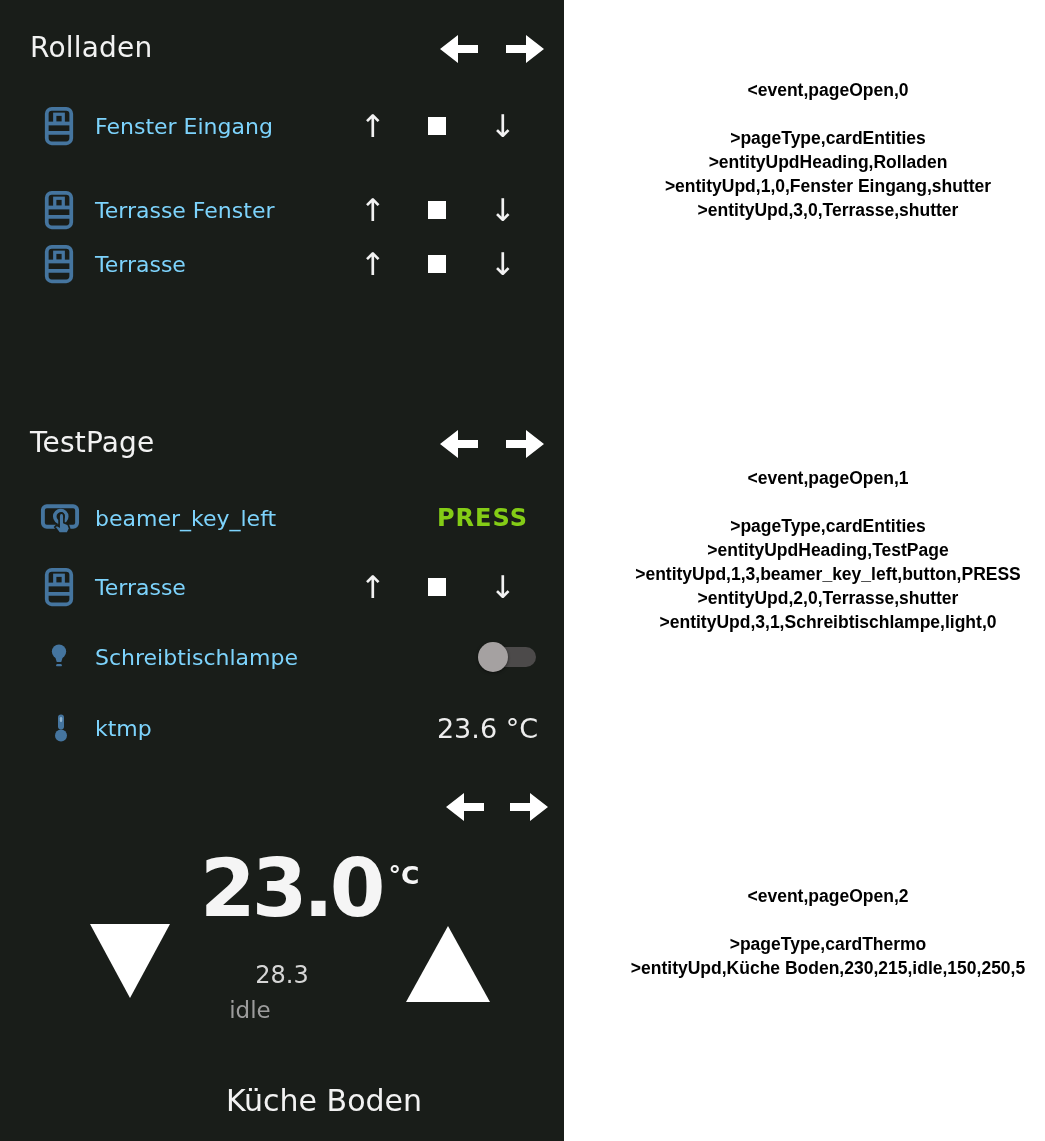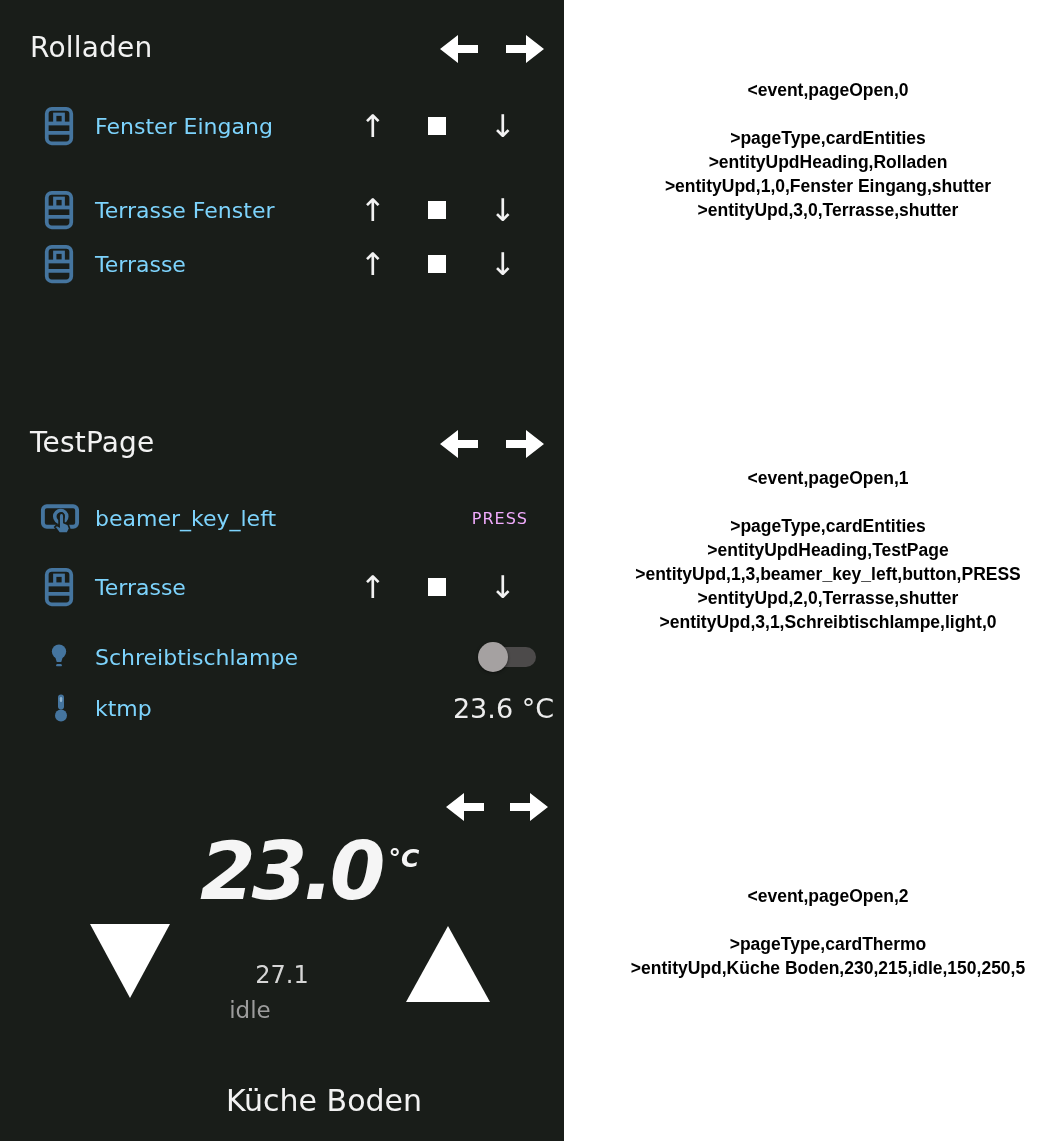--- a/index.html
+++ b/index.html
@@ -18,33 +18,33 @@
   .row .label{position:absolute;left:95px;top:50%;transform:translateY(-50%);
               font-size:22px;color:#7dd3fc;white-space:nowrap;}
 
   .ctl{position:absolute;top:50%;transform:translateY(-50%);width:52px;height:40px;
        display:flex;align-items:center;justify-content:center;
        color:#f2f2f2;font-size:31px;line-height:1;cursor:pointer;}
   .ctl-up{left:347px;} .ctl-stop{left:411px;} .ctl-down{left:477px;}
   .sq{display:block;width:18px;height:18px;background:#ffffff;}
 
   .value-press{position:absolute;right:36px;top:50%;transform:translateY(-50%);
-               font-size:16px;font-weight:400;color:#f0abfc;letter-spacing:1px;cursor:pointer;}
+               font-size:24px;font-weight:700;color:#84cc16;letter-spacing:1px;cursor:pointer;}
   .value-text{position:absolute;right:26px;top:50%;transform:translateY(-50%);
               font-size:27px;color:#ededed;}
 
   .toggle{position:absolute;right:28px;top:50%;transform:translateY(-50%);
           width:58px;height:30px;cursor:pointer;}
   .toggle .track{position:absolute;left:14px;top:5px;width:44px;height:20px;
                  border-radius:10px;background:#4c4a4a;}
   .toggle .knob{position:absolute;left:0;top:0;width:30px;height:30px;border-radius:50%;
                 background:#a5a1a1;box-shadow:0 1px 3px rgba(0,0,0,.5);}
 
   
-  .thermo-current{position:absolute;left:200px;top:832px;display:flex;align-items:flex-start;font-style:italic;}
+  .thermo-current{position:absolute;left:200px;top:849px;display:flex;align-items:flex-start;}
   .thermo-current .num{font-size:80px;font-weight:700;line-height:1;letter-spacing:-4px;
                        color:#f5f5f5;}
   .thermo-current .unit{font-size:25px;font-weight:700;color:#f5f5f5;margin-left:7px;margin-top:12px;
                         letter-spacing:0;}
   .tri{position:absolute;line-height:0;cursor:pointer;}
   .thermo-target{position:absolute;left:0;top:961px;width:564px;text-align:center;
                  font-size:24px;color:#d6d6d6;}
   .thermo-state{position:absolute;left:0;top:997px;width:500px;text-align:center;
                 font-size:23px;color:#9c9c9c;}
   .thermo-title{position:absolute;left:0;top:1083px;width:648px;text-align:center;
@@ -175,21 +175,21 @@
           <rect x="9.4" y="20.4" width="5.2" height="2.2" rx="1.1" fill="#45759f"></rect>
         </svg>
       </span>
       <span class="label">Schreibtischlampe</span>
       <span class="toggle">
         <span class="track"></span>
         <span class="knob"></span>
       </span>
     </div>
 
-    <div class="row" style="top:684px;padding-left:16px;">
+    <div class="row" style="top:704px;">
       <span class="icon" style="left:50px;">
         <svg width="22" height="32" viewBox="0 0 22 30">
           <rect x="8" y="1.6" width="6" height="15" rx="3" fill="#45759f"></rect>
           <circle cx="11" cy="22.6" r="6" fill="#45759f"></circle>
           <rect x="9.8" y="4" width="2.4" height="5" rx="1.2" fill="#8fb3cf"></rect>
         </svg>
       </span>
       <span class="label">ktmp</span>
       <span class="value-text">23.6 °C</span>
     </div>
@@ -214,21 +214,21 @@
       <svg width="80" height="74" viewBox="0 0 80 74">
         <polygon points="0,0 80,0 40,74" fill="#ffffff"></polygon>
       </svg>
     </div>
     <div class="tri" style="left:406px;top:926px;">
       <svg width="84" height="76" viewBox="0 0 84 76">
         <polygon points="42,0 84,76 0,76" fill="#ffffff"></polygon>
       </svg>
     </div>
 
-    <div class="thermo-target">27.1</div>
+    <div class="thermo-target">28.3</div>
     <div class="thermo-state">idle</div>
     <div class="thermo-title">Küche Boden</div>
   </div>
 
   <div class="proto" style="top:78px;">
     <div class="pl">&lt;event,pageOpen,0</div>
     <div class="pl"></div>
     <div class="pl">&gt;pageType,cardEntities</div>
     <div class="pl">&gt;entityUpdHeading,Rolladen</div>
     <div class="pl">&gt;entityUpd,1,0,Fenster Eingang,shutter</div>

